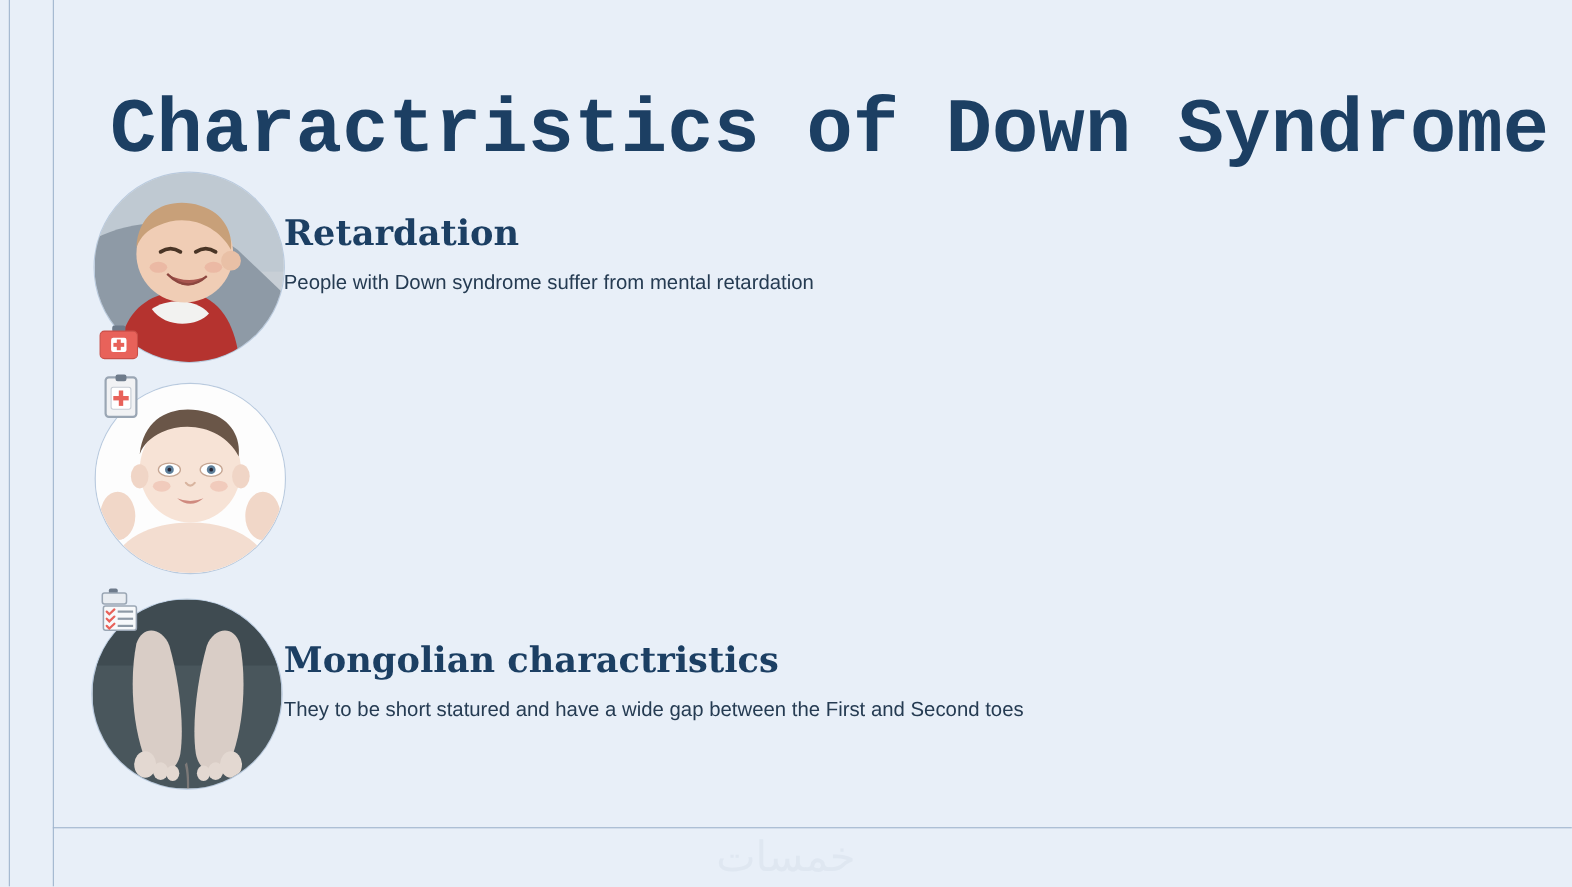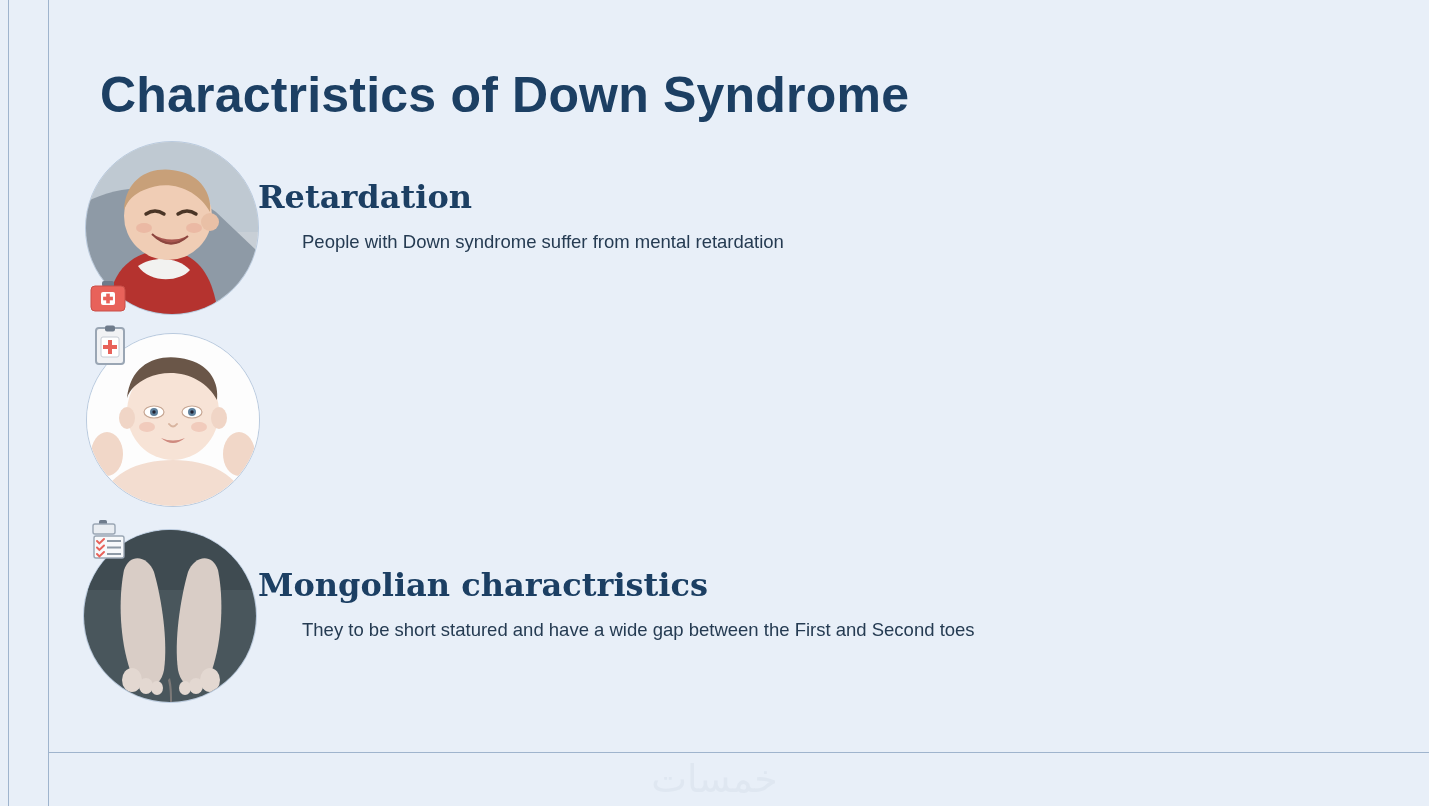--- a/index.html
+++ b/index.html
@@ -36,32 +36,32 @@
     right: 0;
     top: 752px;
     height: 1px;
     background: #9fb4cd;
   }
 
   .title {
     position: absolute;
     left: 100px;
     top: 34px;
-    font-family: Liberation Sans, sans-serif;
-    font-size: 50px;
+    font-family: Liberation Mono, monospace;
+    font-size: 70px;
     line-height: 1.1;
     color: #1c3f63;
     letter-spacing: 0.2px;
     white-space: nowrap;
   }
 
   .rows {
     position: absolute;
     left: 0;
-    top: 125px;
+    top: 140px;
     right: 0;
   }
   .row {
     position: relative;
     height: 194px;
   }
 
   
   .photo {
     position: absolute;
@@ -101,21 +101,20 @@
     margin: 0 0 14px 0;
     white-space: nowrap;
   }
   .row-desc {
     font-family: "Liberation Sans", sans-serif;
     font-size: 18.5px;
     color: #253b52;
     line-height: 1.3;
     margin: 0;
     white-space: nowrap;
-    padding-left: 44px;
   }
 
   
   .row.r1 .photo { top: 16px; }
   .row.r1 .badge { left: 88px; top: 152px; }
   .row.r2 .photo { left: 86px; top: 14px; }
   .row.r3 .photo { left: 83px; top: 16px; }
 
   .watermark {
     position: absolute;

